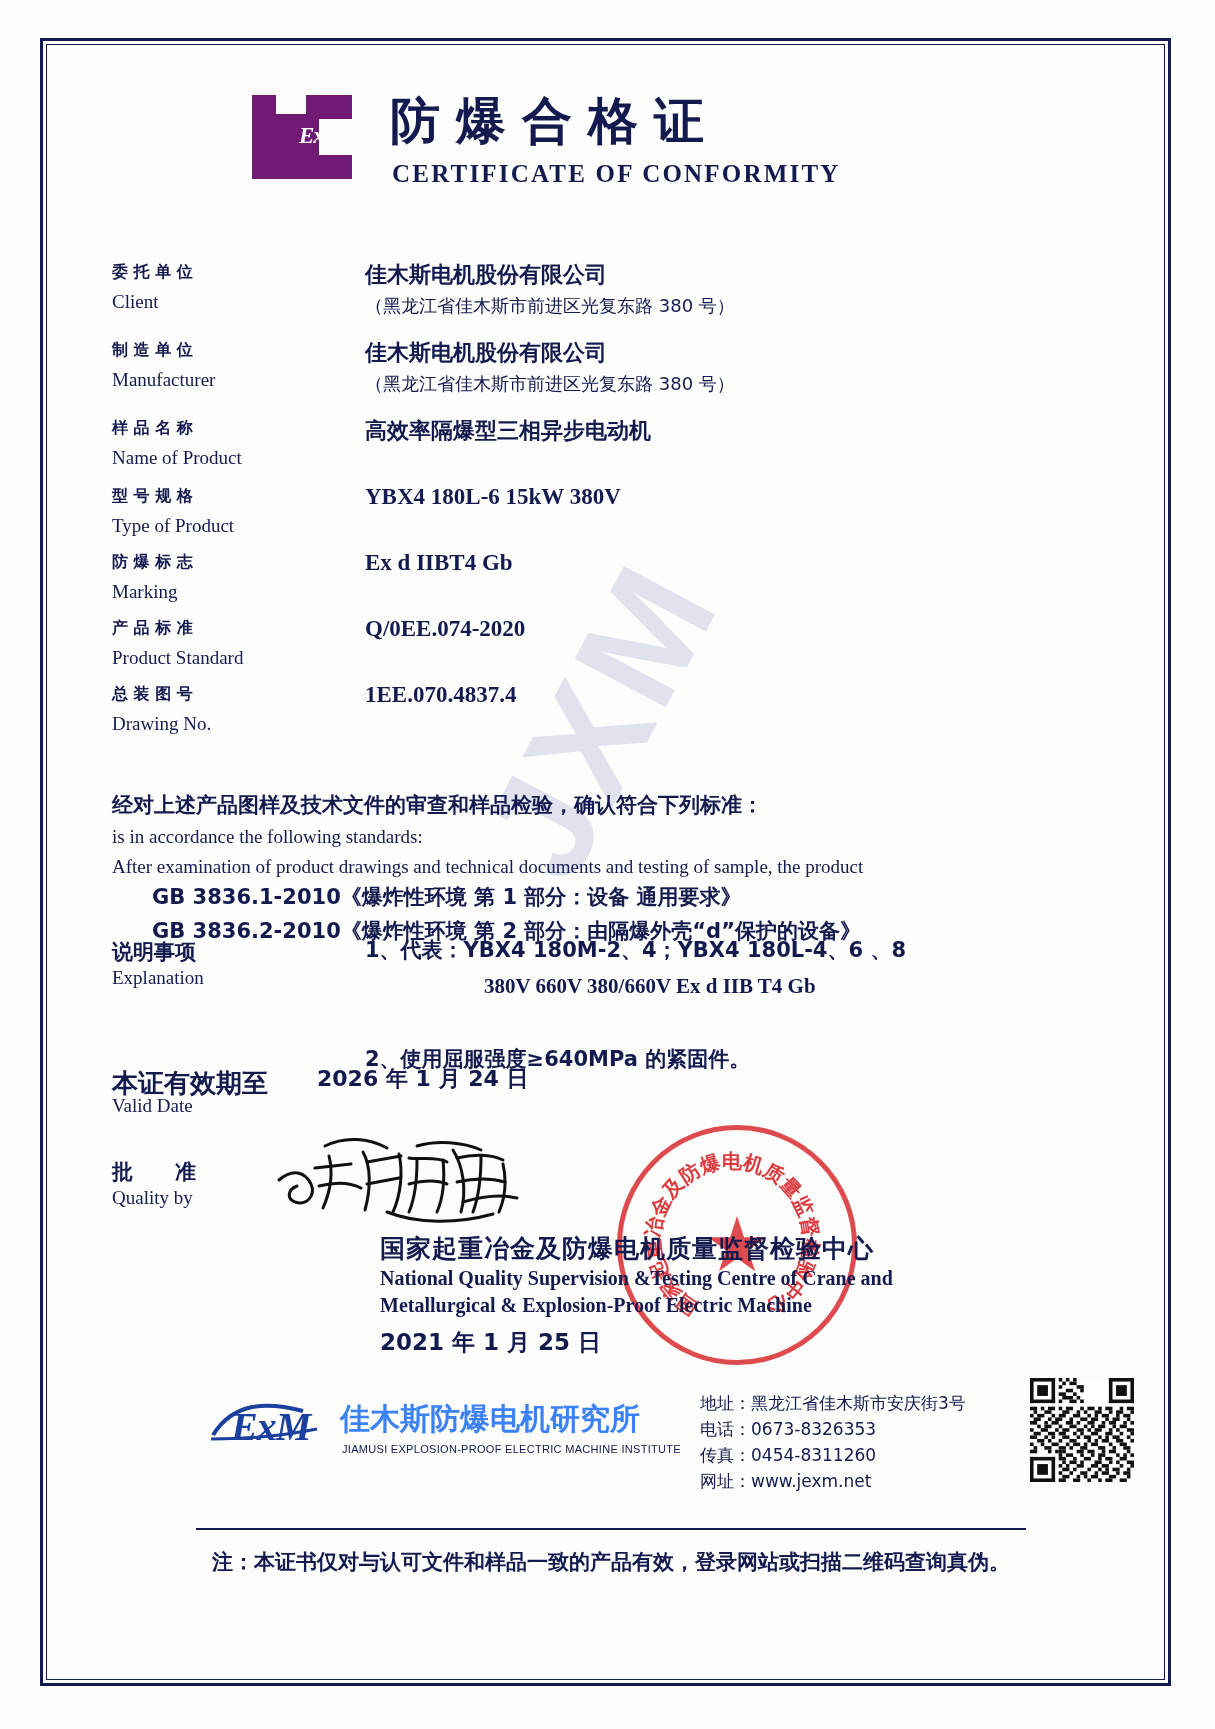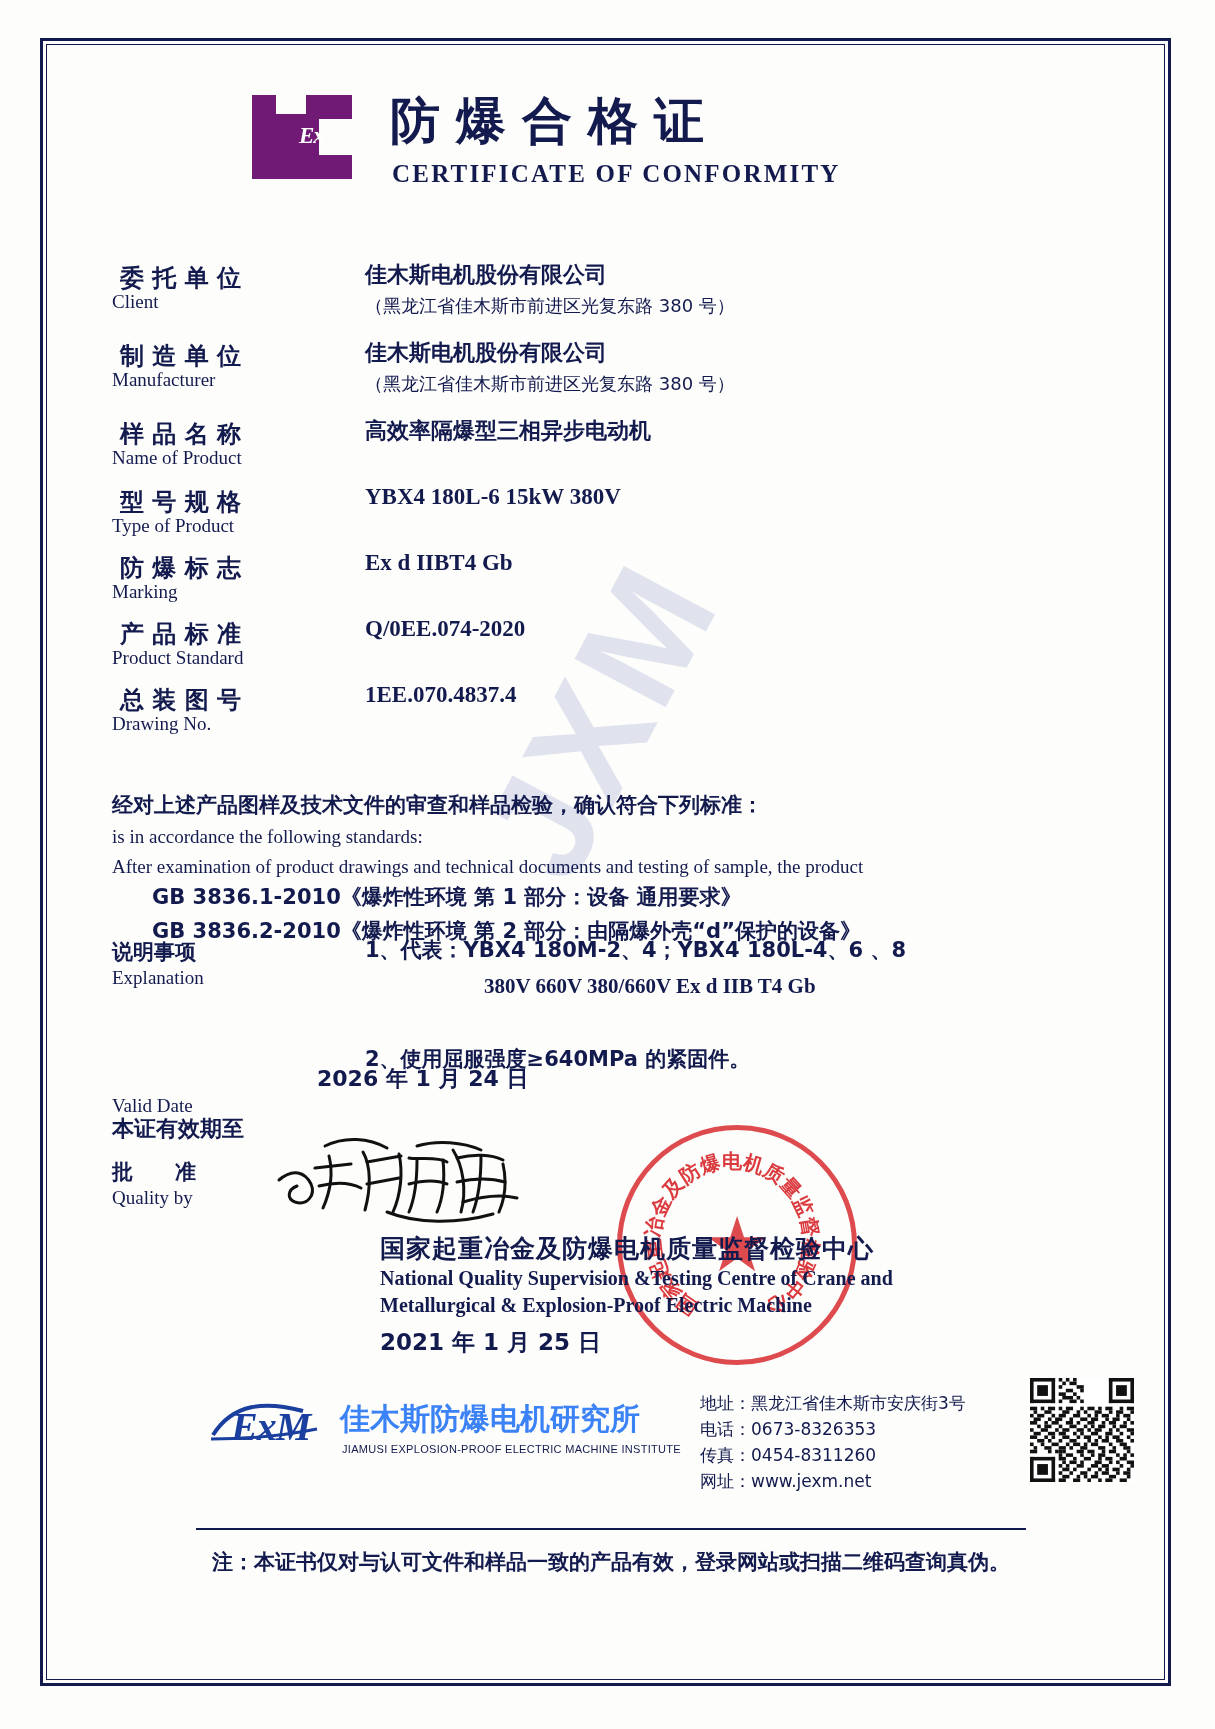--- a/index.html
+++ b/index.html
@@ -146,23 +146,23 @@
     left: 112px;
     top: 262px;
     width: 1000px;
   }
   .row {
     position: relative;
     min-height: 62px;
   }
   .row .lbl-cn {
     position: absolute;
-    left: 8px;
+    left: 0;
     top: 0;
-    font-size: 24px;
+    font-size: 16px;
     font-weight: bold;
     color: #131a4e;
     font-family: "DejaVu Sans", sans-serif;
     white-space: nowrap;
   }
   .row .lbl-en {
     position: absolute;
     left: 0;
     top: 29px;
     font-size: 19px;
@@ -283,23 +283,22 @@
 
   
   .valid {
     position: absolute;
     left: 112px;
     top: 1066px;
     width: 1000px;
   }
   .valid .lbl-cn {
     position: absolute; left: 0; top: 0;
-    font-size: 22px; font-weight: bold; color: #131a4e;
-    font-family: "DejaVu Sans", sans-serif;
-    margin-top: 48px;
+    font-size: 26px; font-weight: bold; color: #131a4e;
+    font-family: "DejaVu Sans", sans-serif;
   }
   .valid .lbl-en {
     position: absolute; left: 0; top: 29px;
     font-size: 19px; color: #131a4e;
     font-family: "Liberation Serif", serif;
   }
   .valid .val {
     position: absolute; left: 205px; top: -2px;
     font-size: 22px; font-weight: bold; color: #131a4e;
     font-family: "DejaVu Sans", sans-serif;

